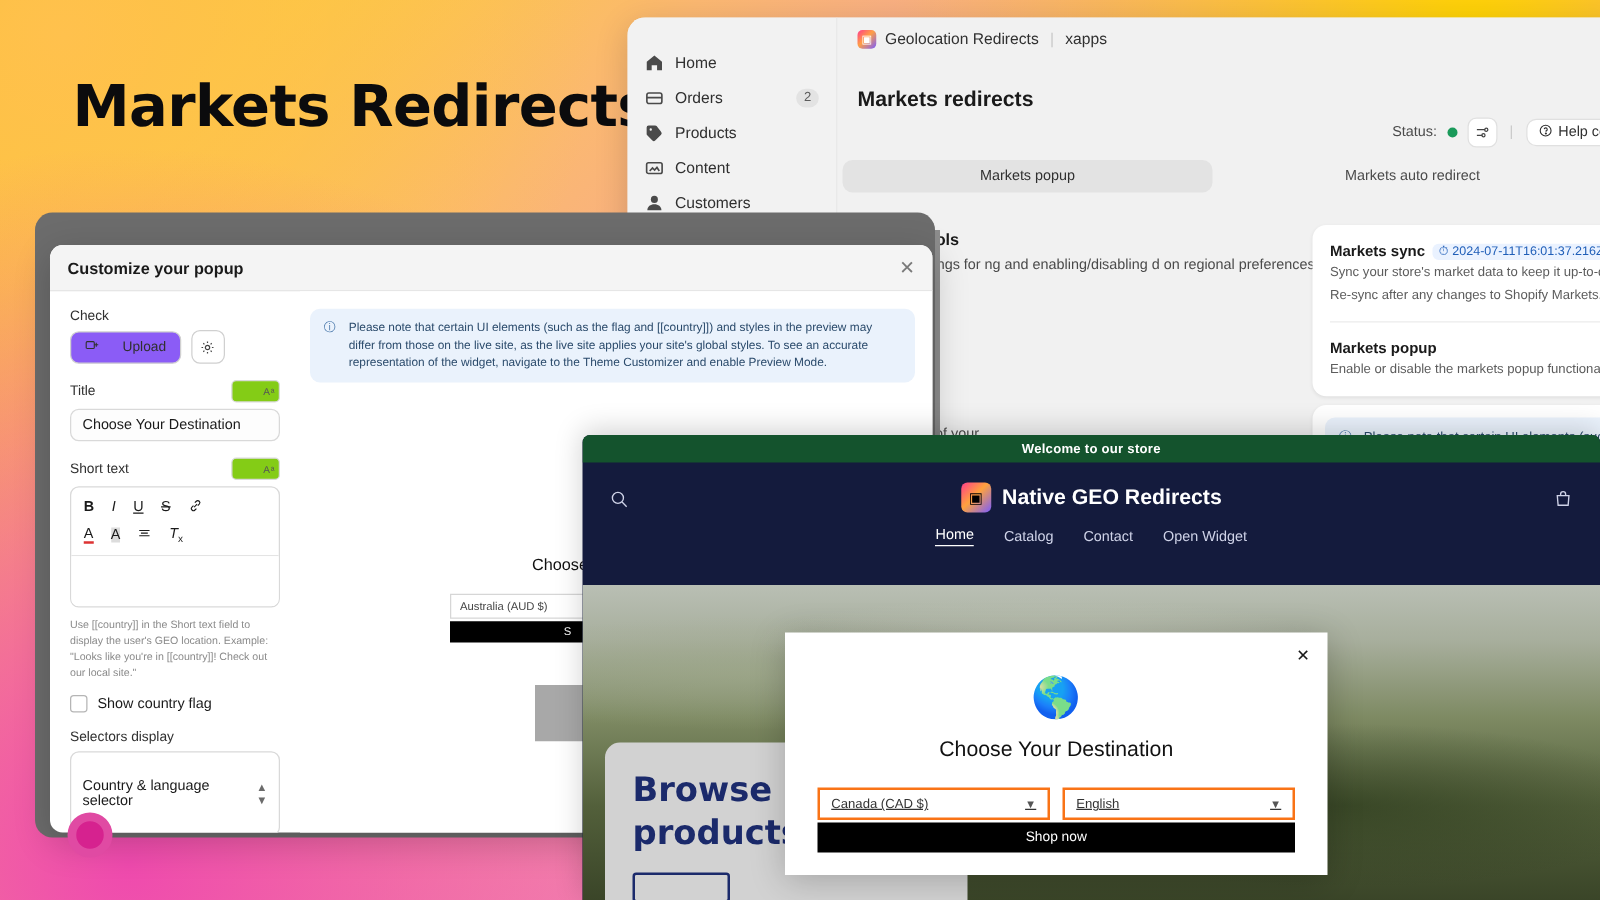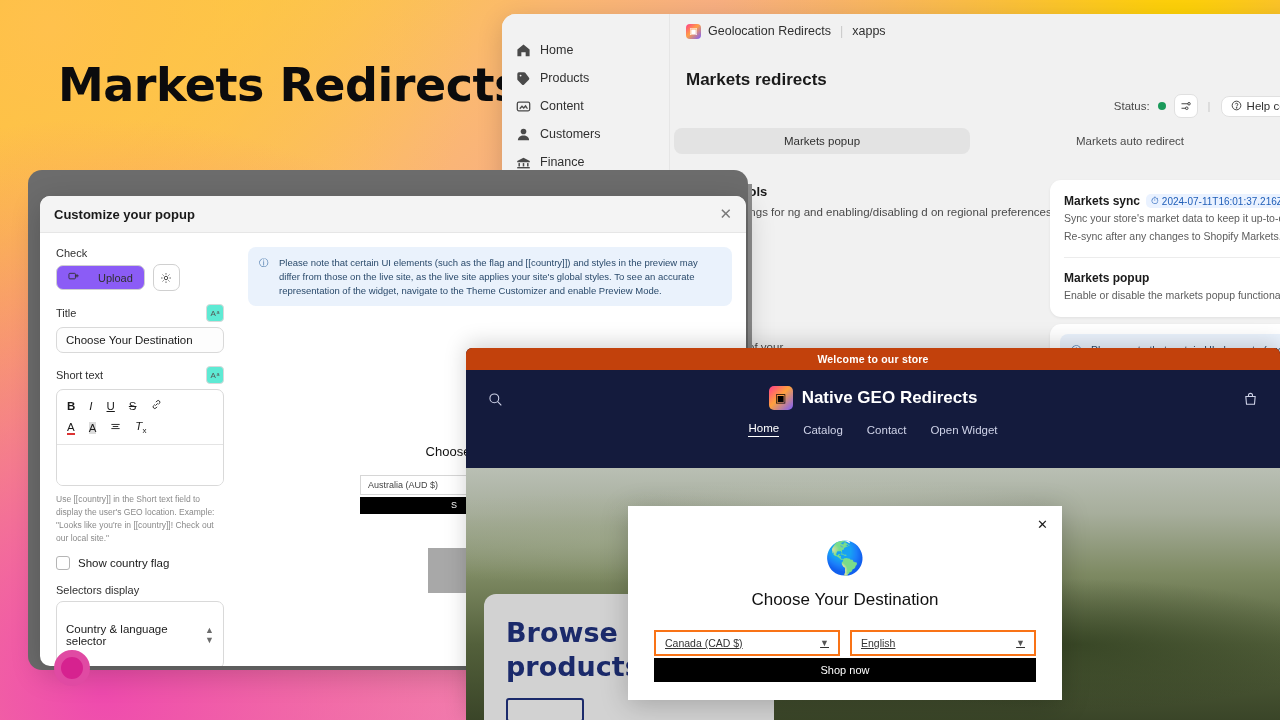--- a/index.html
+++ b/index.html
@@ -141,22 +141,22 @@
     height:36px;background:#f4f4f4;border-bottom:1px solid #e6e6e6;
     display:flex;align-items:center;padding:0 14px;
   }
   #cust-head .t{font-size:13px;font-weight:bold;color:#1a1a1a;}
   #cust-close{margin-left:auto;color:#7a7a7a;font-size:15px;}
   #cust-body{display:flex;height:434px;}
   #cust-left{width:200px;flex:0 0 200px;padding:14px 16px 0 16px;box-sizing:border-box;}
   .fld-label{font-size:11px;color:#303030;margin-bottom:5px;}
   .row-between{display:flex;align-items:center;justify-content:space-between;}
   .sq-btn{
-    width:16px;height:16px;border:1px solid #d9d9d9;border-radius:4px;background:#5eead4;
-    display:flex;align-items:center;justify-content:center;font-size:8px;color:#555;
+    width:16px;height:16px;border:1px solid #d9d9d9;border-radius:4px;background:#84cc16;
+    display:flex;align-items:center;justify-content:center;font-size:8px;color:#555;padding-left:21px;
   }
   .upload-btn{
     display:inline-flex;align-items:center;gap:19px;border:1px solid #d0d0d0;border-radius:7px;
     background:#8b5cf6;font-size:11px;color:#303030;padding:5px 11px;
   }
   .gear-btn{
     width:25px;height:25px;border:1px solid #d0d0d0;border-radius:7px;background:#fff;
     display:flex;align-items:center;justify-content:center;color:#444;
   }
   .txt-input{
@@ -182,21 +182,21 @@
     position:absolute;left:290px;top:212px;width:230px;height:170px;background:#fff;
   }
 
   
   #store{
     position:absolute;left:466px;top:348px;width:814px;height:372px;
     background:#141b3d;overflow:hidden;border-radius:6px 6px 0 0;
     box-shadow:0 -4px 22px rgba(0,0,0,.18);
   }
   #store-banner{
-    height:22px;background:#c2410c;color:#fff;font-size:10.5px;font-weight:bold;
+    height:22px;background:#14532d;color:#fff;font-size:10.5px;font-weight:bold;
     display:flex;align-items:center;justify-content:center;letter-spacing:.2px;
   }
   #store-head{height:76px;position:relative;}
   #store-logo{
     position:absolute;left:0;right:0;top:16px;display:flex;align-items:center;
     justify-content:center;gap:9px;
   }
   .logo-sq{
     width:24px;height:24px;border-radius:5px;
     background:linear-gradient(135deg,#ff3d8b,#ffa23d 45%,#7a5cff);
@@ -298,20 +298,30 @@
 
       <div class="side-row">
         <span class="ico">
             <svg viewBox="0 0 16 16" width="15" height="15" fill="currentColor">
               <path d="M8 1.5 1.5 6.8V14h4.2V9.9h4.6V14h4.2V6.8z"></path>
             </svg>
           </span>
         <span>Home</span>
       </div>
 
+      <div class="side-row">
+        <span class="ico">
+            <svg viewBox="0 0 16 16" width="15" height="15" fill="none" stroke="currentColor" stroke-width="1.4">
+              <rect x="1.6" y="3.6" width="12.8" height="9" rx="1.8"></rect>
+              <path d="M1.6 7.6h12.8"></path>
+            </svg>
+          </span>
+        <span>Orders</span>
+        <span class="side-badge">2</span>
+      </div>
 
       <div class="side-row">
         <span class="ico">
             <svg viewBox="0 0 16 16" width="15" height="15" fill="currentColor">
               <path d="M8.7 1.4H3.1a1.7 1.7 0 0 0-1.7 1.7v5.6c0 .45.18.88.5 1.2l4.4 4.4a1.7 1.7 0 0 0 2.4 0l5-5a1.7 1.7 0 0 0 0-2.4L9.9 1.9a1.7 1.7 0 0 0-1.2-.5zM4.9 5.9a1 1 0 1 1 0-2 1 1 0 0 1 0 2z"></path>
             </svg>
           </span>
         <span>Products</span>
       </div>
 

